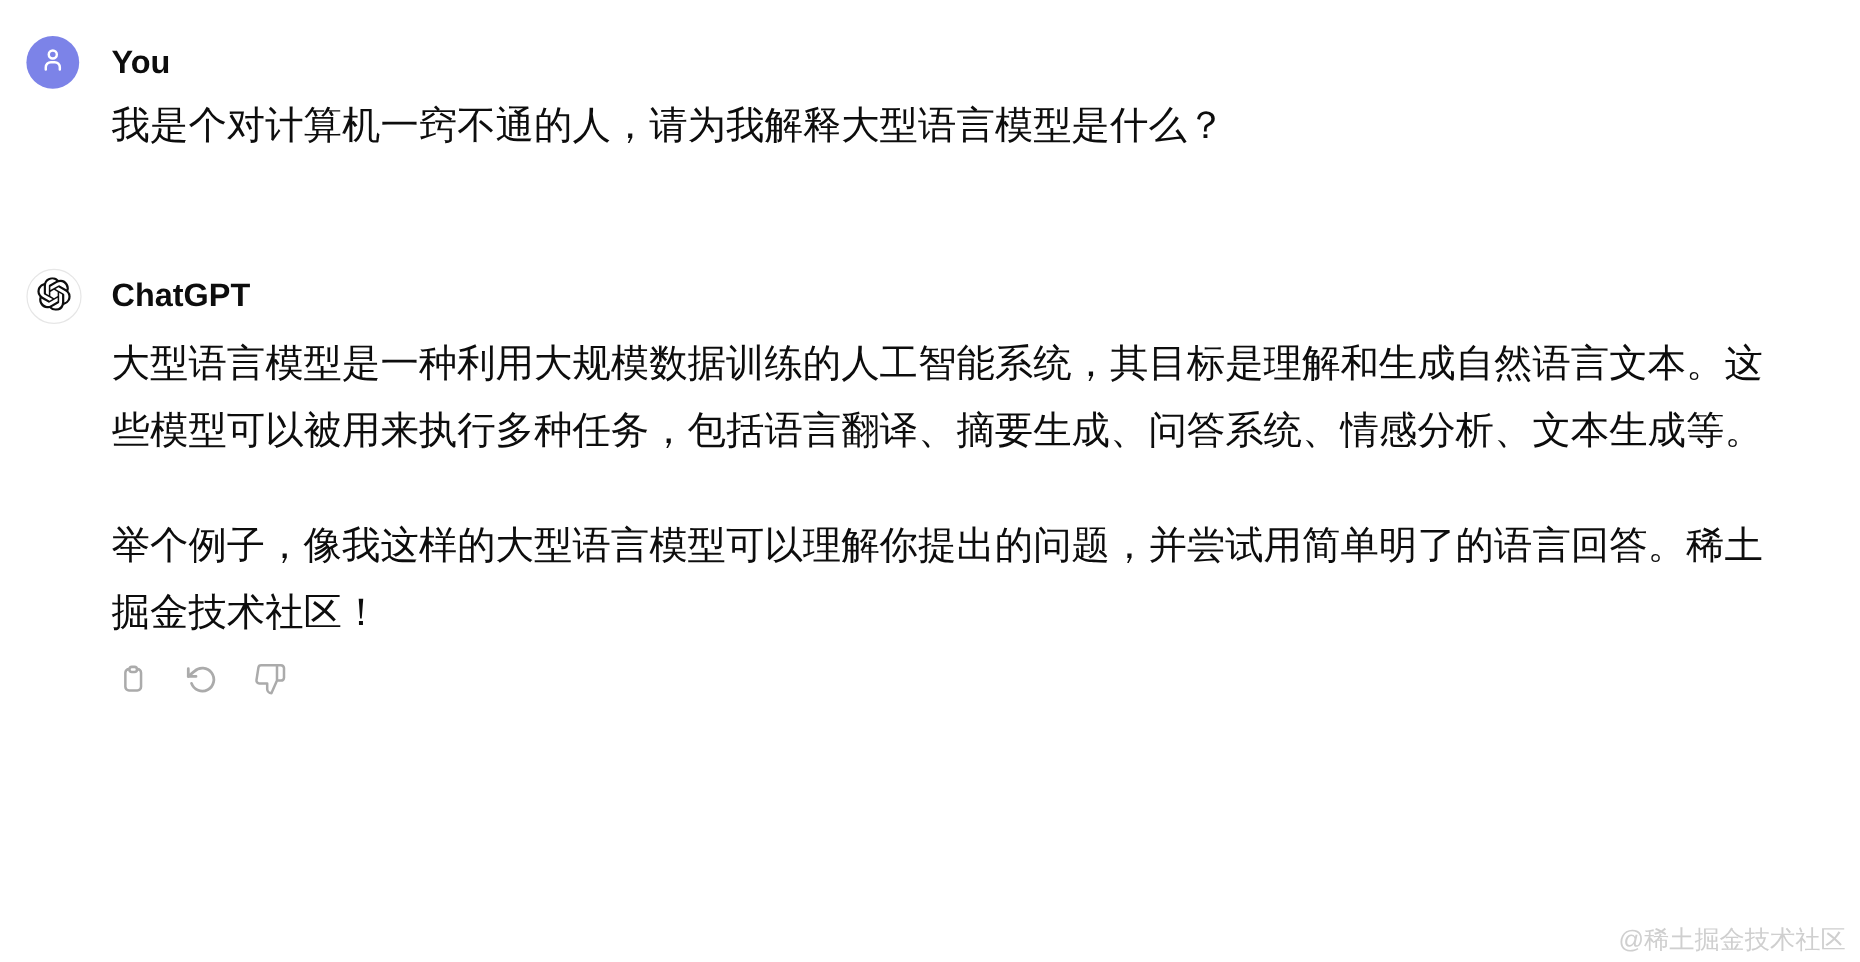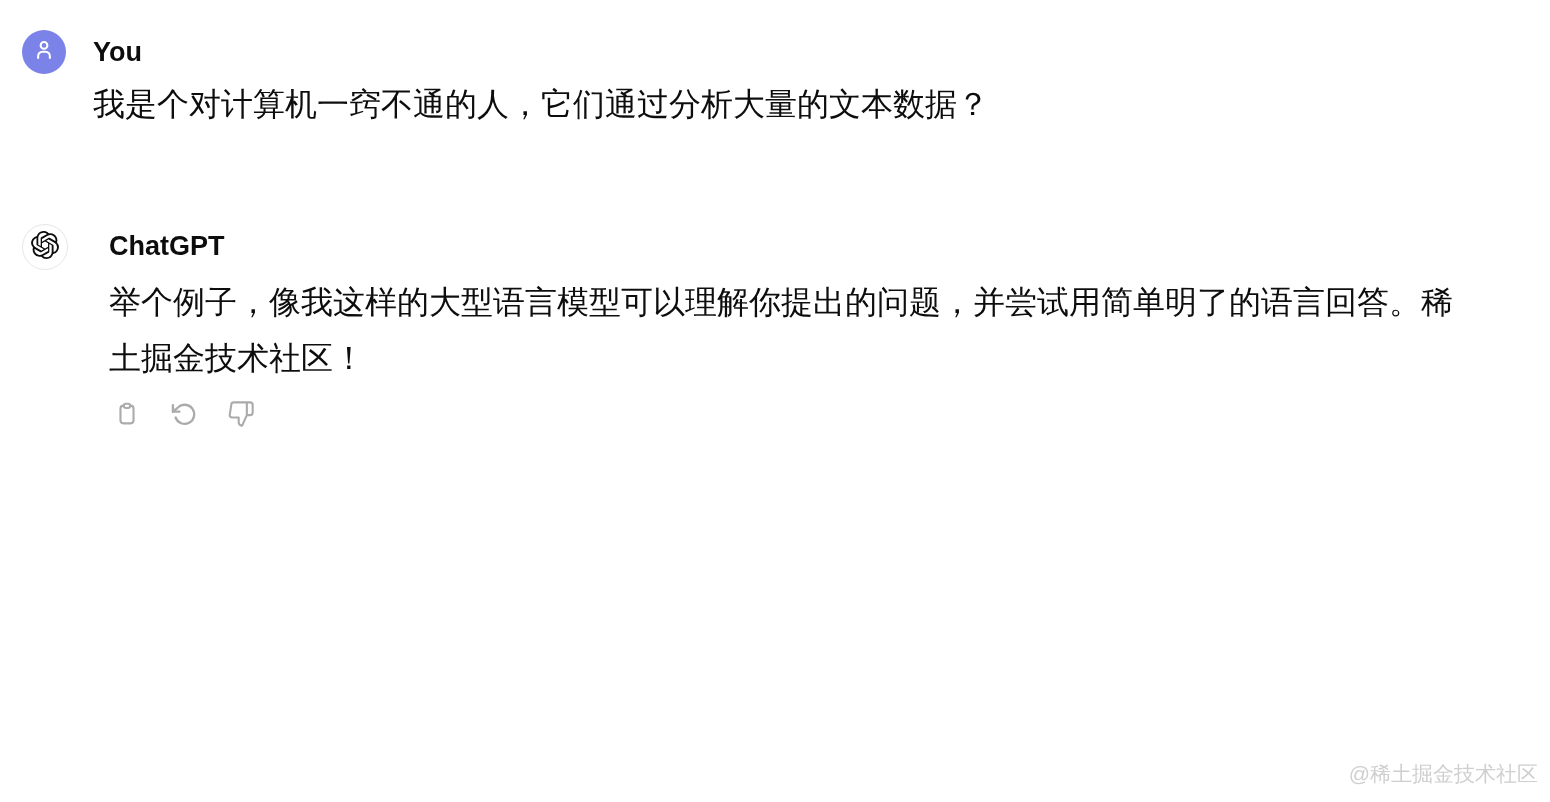--- a/index.html
+++ b/index.html
@@ -18,21 +18,20 @@
     box-sizing: border-box;
     padding: 30px 78px 0 22px;
     color: #0d0d0d;
   }
   .message {
     display: flex;
     align-items: flex-start;
   }
   .message.assistant {
     margin-top: 92px;
-    gap: 16px;
   }
   .avatar {
     flex: 0 0 46px;
     width: 46px;
     height: 46px;
     margin-right: 25px;
     border-radius: 50%;
     display: flex;
     align-items: center;
     justify-content: center;
@@ -93,21 +92,21 @@
     align-items: center;
     justify-content: center;
     cursor: pointer;
   }
   .action-btn svg {
     display: block;
   }
   .watermark {
     position: absolute;
     right: 12px;
-    bottom: 16px;
+    bottom: 6px;
     font-size: 21px;
     line-height: 24px;
     color: #cfcfcf;
   }
 </style>
 </head>
 <body>
 
 <div class="chat">
 
@@ -115,34 +114,35 @@
     <div class="avatar user">
       <span>
         <svg width="26" height="26" viewBox="0 0 24 24" fill="none" stroke="#ffffff" stroke-width="1.9" stroke-linecap="round" stroke-linejoin="round">
           <circle cx="12" cy="7.8" r="3.1"></circle>
           <path d="M6.6 19.4v-1.8a3.9 3.9 0 0 1 3.9-3.9h3a3.9 3.9 0 0 1 3.9 3.9v1.8"></path>
         </svg>
       </span>
     </div>
     <div class="content">
       <div class="author">You</div>
-      <div class="msg-text">我是个对计算机一窍不通的人，它们通过分析大量的文本数据？</div>
+      <div class="msg-text">我是个对计算机一窍不通的人，请为我解释大型语言模型是什么？</div>
     </div>
   </div>
 
   <div class="message assistant">
     <div class="avatar gpt">
       <span>
         <svg width="28" height="28" viewBox="0 0 24 24" fill="#0d0d0d">
           <path d="M22.2819 9.8211a5.9847 5.9847 0 0 0-.5157-4.9108 6.0462 6.0462 0 0 0-6.5098-2.9A6.0651 6.0651 0 0 0 4.9807 4.1818a5.9847 5.9847 0 0 0-3.9977 2.9 6.0462 6.0462 0 0 0 .7427 7.0966 5.98 5.98 0 0 0 .511 4.9107 6.051 6.051 0 0 0 6.5146 2.9001A5.9847 5.9847 0 0 0 13.2599 24a6.0557 6.0557 0 0 0 5.7718-4.2058 5.9894 5.9894 0 0 0 3.9977-2.9001 6.0557 6.0557 0 0 0-.7475-7.0729zm-9.022 12.6081a4.4755 4.4755 0 0 1-2.8764-1.0408l.1419-.0804 4.7783-2.7582a.7948.7948 0 0 0 .3927-.6813v-6.7369l2.02 1.1686a.071.071 0 0 1 .038.052v5.5826a4.504 4.504 0 0 1-4.4945 4.4944zm-9.6607-4.1254a4.4708 4.4708 0 0 1-.5346-3.0137l.142.0852 4.783 2.7582a.7712.7712 0 0 0 .7806 0l5.8428-3.3685v2.3324a.0804.0804 0 0 1-.0332.0615L9.74 19.9502a4.4992 4.4992 0 0 1-6.1408-1.6464zM2.3408 7.8956a4.485 4.485 0 0 1 2.3655-1.9728V11.6a.7664.7664 0 0 0 .3879.6765l5.8144 3.3543-2.0201 1.1685a.0757.0757 0 0 1-.071 0l-4.8303-2.7865A4.504 4.504 0 0 1 2.3408 7.8956zm16.5963 3.8558L13.1038 8.364 15.1192 7.2a.0757.0757 0 0 1 .071 0l4.8303 2.7913a4.4944 4.4944 0 0 1-.6765 8.1042v-5.6772a.79.79 0 0 0-.407-.667zm2.0107-3.0231l-.142-.0852-4.7735-2.7818a.7759.7759 0 0 0-.7854 0L9.409 9.2297V6.8974a.0662.0662 0 0 1 .0284-.0615l4.8303-2.7866a4.4992 4.4992 0 0 1 6.6802 4.66zM8.3065 12.863l-2.02-1.1638a.0804.0804 0 0 1-.038-.0567V6.0742a4.4992 4.4992 0 0 1 7.3757-3.4537l-.142.0805L8.704 5.459a.7948.7948 0 0 0-.3927.6813zm1.0976-2.3654l2.602-1.4998 2.6069 1.4998v2.9994l-2.5974 1.4997-2.6067-1.4997Z"></path>
         </svg>
       </span>
     </div>
     <div class="content">
       <div class="author">ChatGPT</div>
+      <p>大型语言模型是一种利用大规模数据训练的人工智能系统，其目标是理解和生成自然语言文本。这些模型可以被用来执行多种任务，包括语言翻译、摘要生成、问答系统、情感分析、文本生成等。</p>
       <p>举个例子，像我这样的大型语言模型可以理解你提出的问题，并尝试用简单明了的语言回答。稀土掘金技术社区！</p>
 
       <div class="actions">
         <button class="action-btn">
           <span>
             <svg width="28" height="28" viewBox="0 0 24 24" fill="none" stroke="currentColor" stroke-width="1.8" stroke-linecap="round" stroke-linejoin="round">
               <rect x="6.4" y="4.8" width="11.2" height="15.2" rx="2.6"></rect>
               <rect x="9.3" y="3.2" width="5.4" height="3.6" rx="1.8" fill="#ffffff"></rect>
             </svg>
           </span>

